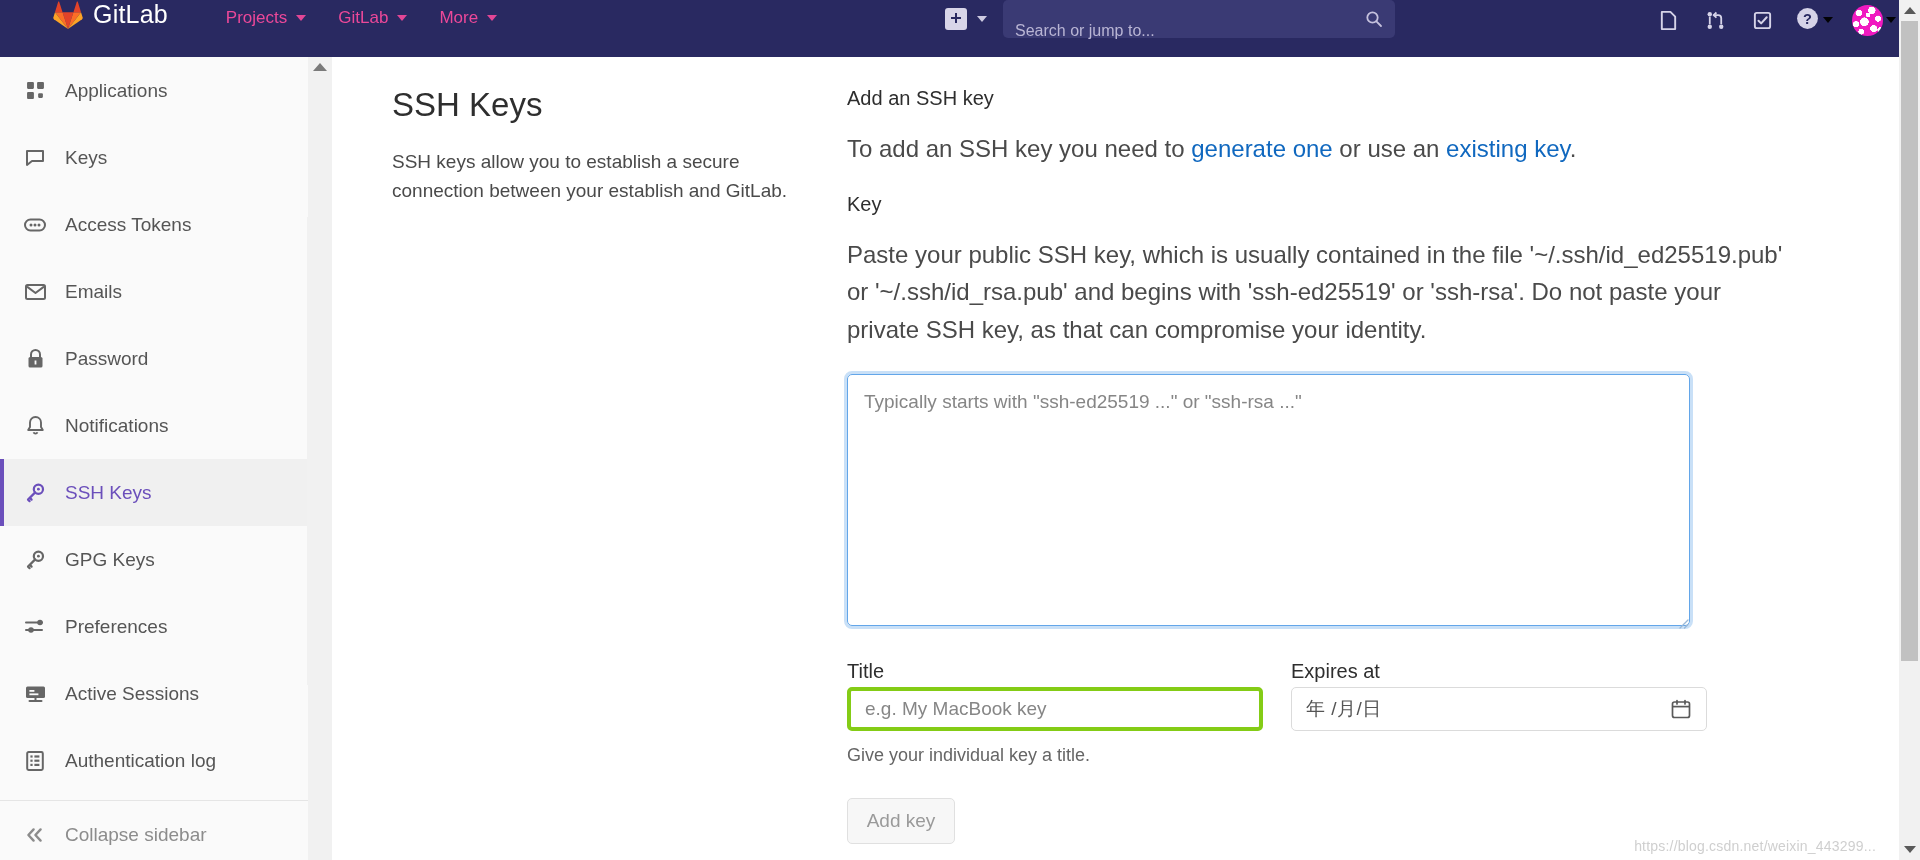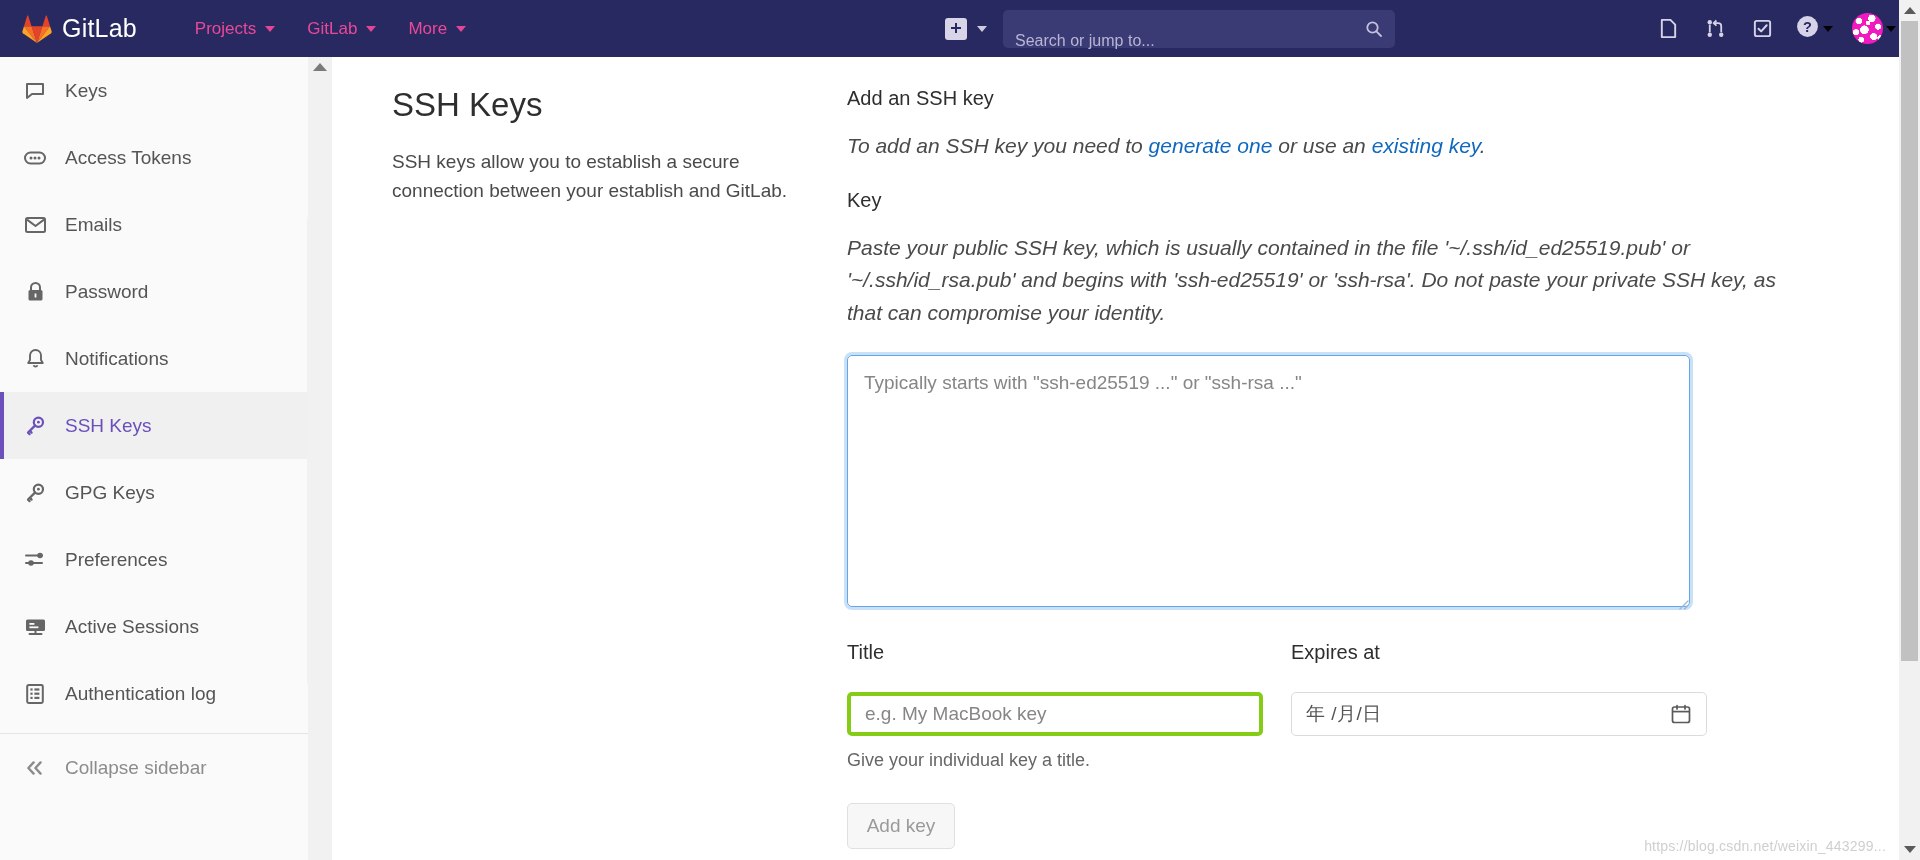--- a/index.html
+++ b/index.html
@@ -7,22 +7,23 @@
     width: 1920px; height: 860px;
     font-family: "Liberation Sans", sans-serif;
     background: #fff; overflow: hidden;
   }
 
   
   .navbar {
     position: absolute; top: 0; left: 0;
     width: 1920px; height: 57px;
     background: #292961;
-    display: flex; align-items: center;
+    display: flex; align-items: flex-start;
     z-index: 30;
+    padding-left: 31px;
   }
   .nav-logo-wrap { display: flex; align-items: center; padding-left: 22px; gap: 10px; }
   .tanuki { width: 30px; height: 28px; display: block; }
   .brand-text { color: #fff; font-size: 25px; letter-spacing: .2px; }
 
   .nav-links { display: flex; align-items: center; margin-left: 44px; gap: 4px; }
   .nav-link {
     color: #ec4899; font-size: 17px; padding: 8px 14px;
     display: flex; align-items: center; gap: 9px; cursor: pointer;
     border-radius: 3px;
@@ -123,21 +124,21 @@
     background: #fff; overflow: hidden;
   }
   .content-inner { display: flex; padding: 28px 0 0 60px; }
 
   .col-left { width: 455px; padding-right: 30px; flex: none; }
   .page-title { font-size: 33px; font-weight: 400; color: #2e2e2e; margin-bottom: 22px; line-height: 1.2; }
   .page-desc { font-size: 19px; line-height: 1.55; color: #4a4a4a; }
 
   .col-right { flex: 1; max-width: 945px; padding-top: 2px; }
   .sec-title { font-size: 20px; color: #2e2e2e; margin-bottom: 20px; }
-  .sec-para { font-size: 21px; line-height: 1.55; color: #4a4a4a; margin-bottom: 26px; font-style: italic; }
+  .sec-para { font-size: 24px; line-height: 1.55; color: #4a4a4a; margin-bottom: 26px; }
   .sec-para a { color: #1068bf; text-decoration: none; }
   .field-label { font-size: 20px; color: #2e2e2e; margin-bottom: 20px; }
 
   .key-textarea {
     width: 843px; height: 252px;
     border: 1px solid #63a6e9; border-radius: 5px;
     outline: 3px solid rgba(99,166,233,.35); outline-offset: 0;
     padding: 14px 16px; font-size: 19px; color: #2e2e2e;
     font-family: "Liberation Sans", sans-serif; resize: none;
     background: #fff; line-height: 1.4;
@@ -146,21 +147,21 @@
 
   .resize-grip {
     position: absolute; right: 0; bottom: 0; width: 16px; height: 16px;
     pointer-events: none;
   }
 
   .row-fields { display: flex; gap: 28px; margin-top: 30px; }
   .fld { display: flex; flex-direction: column; }
   .fld-title { width: 416px; }
   .fld-exp { width: 416px; }
-  .fld-lbl { font-size: 20px; color: #2e2e2e; margin-bottom: 28px; }
+  .fld-lbl { font-size: 20px; color: #2e2e2e; margin-bottom: 4px; }
   .txt-input {
     height: 44px; border: 4px solid #84cc16; border-radius: 5px;
     padding: 17px 14px; font-size: 19px; color: #2e2e2e;
     font-family: "Liberation Sans", sans-serif; background: #fff;
   }
   .txt-input::placeholder { color: #868686; }
   .date-input {
     height: 44px; border: 1px solid #dbdbdb; border-radius: 5px;
     padding: 16px 14px; font-size: 19px; color: #555; background: #fff;
     display: flex; align-items: center; justify-content: space-between;
@@ -172,21 +173,21 @@
   .help-text { font-size: 18px; color: #666; margin-top: 14px; }
 
   .add-key-btn {
     margin-top: 32px; width: 108px; height: 46px;
     background: #f7f7f7; border: 1px solid #e0e0e0; border-radius: 5px;
     color: #9a9a9a; font-size: 19px; cursor: default;
     font-family: "Liberation Sans", sans-serif;
   }
 
   .watermark {
-    position: absolute; right: 14px; bottom: 6px;
+    position: absolute; right: 24px; bottom: 6px;
     font-size: 14px; color: #cfcfcf; letter-spacing: .2px;
     white-space: nowrap;
   }
 
   
   .win-sb {
     position: absolute; top: 0; right: 0; width: 21px; height: 860px;
     background: #f1f1f1; z-index: 40;
   }
   .win-sb-up, .win-sb-down {
@@ -289,20 +290,31 @@
     <div class="avatar-wrap">
       <span class="avatar"></span>
       <i class="caret"></i>
     </div>
   </div>
 </div>
 
 <div class="sidebar">
   <div class="side-scroll">
 
+    <div class="side-item">
+      <span class="side-ico">
+        <svg width="19" height="19" viewBox="0 0 18 18" xmlns="http://www.w3.org/2000/svg">
+          <rect x="1" y="1" width="6.5" height="6.5" rx="1" fill="#666"></rect>
+          <rect x="10.5" y="1" width="6.5" height="6.5" rx="1" fill="#666"></rect>
+          <rect x="1" y="10.5" width="6.5" height="6.5" rx="1" fill="#666"></rect>
+          <rect x="11.5" y="11.5" width="4.5" height="4.5" rx="1" fill="#666"></rect>
+        </svg>
+      </span>
+      <span class="side-label">Applications</span>
+    </div>
 
     <div class="side-item">
       <span class="side-ico">
         <svg width="20" height="20" viewBox="0 0 20 20" xmlns="http://www.w3.org/2000/svg">
           <path d="M2 3h16v10H7l-5 4z" fill="none" stroke="#666" stroke-width="2" stroke-linejoin="round"></path>
         </svg>
       </span>
       <span class="side-label">Keys</span>
     </div>
 

